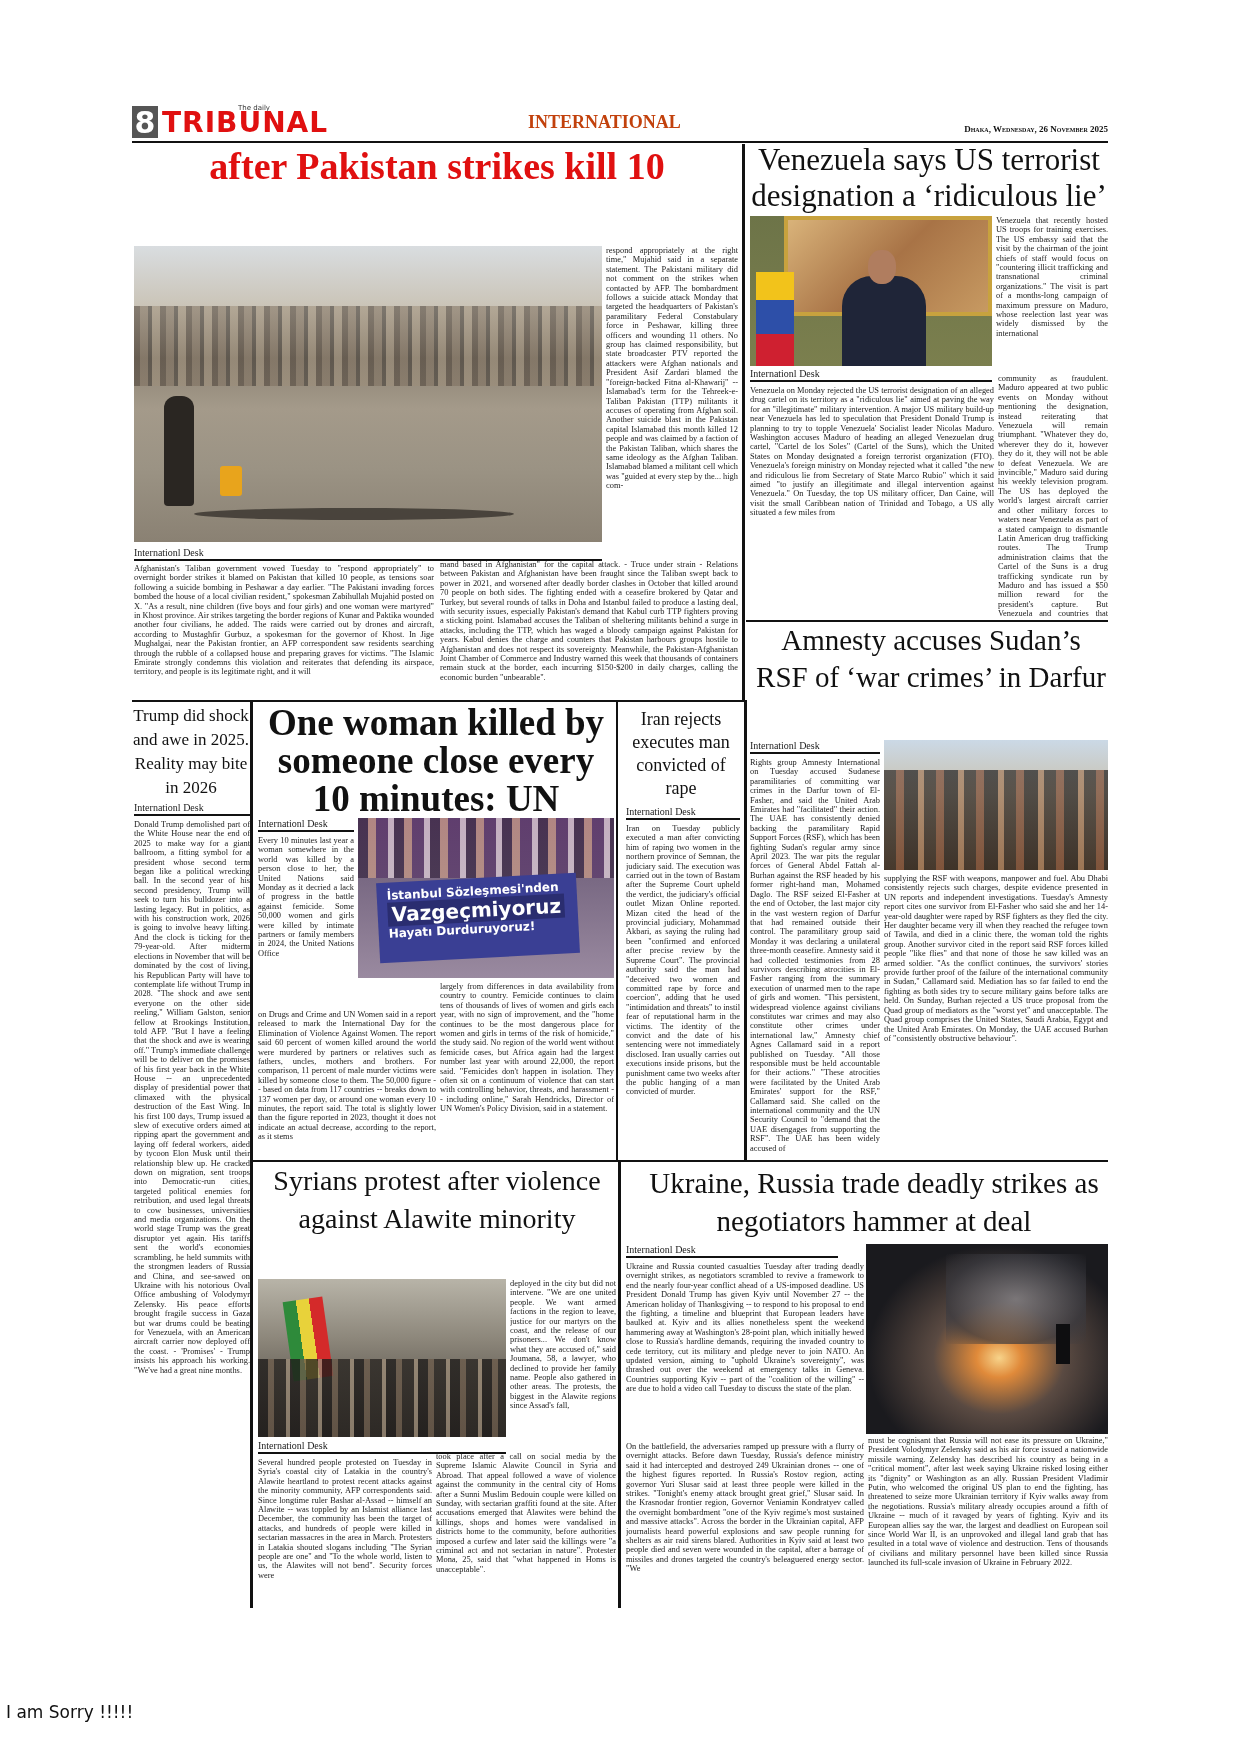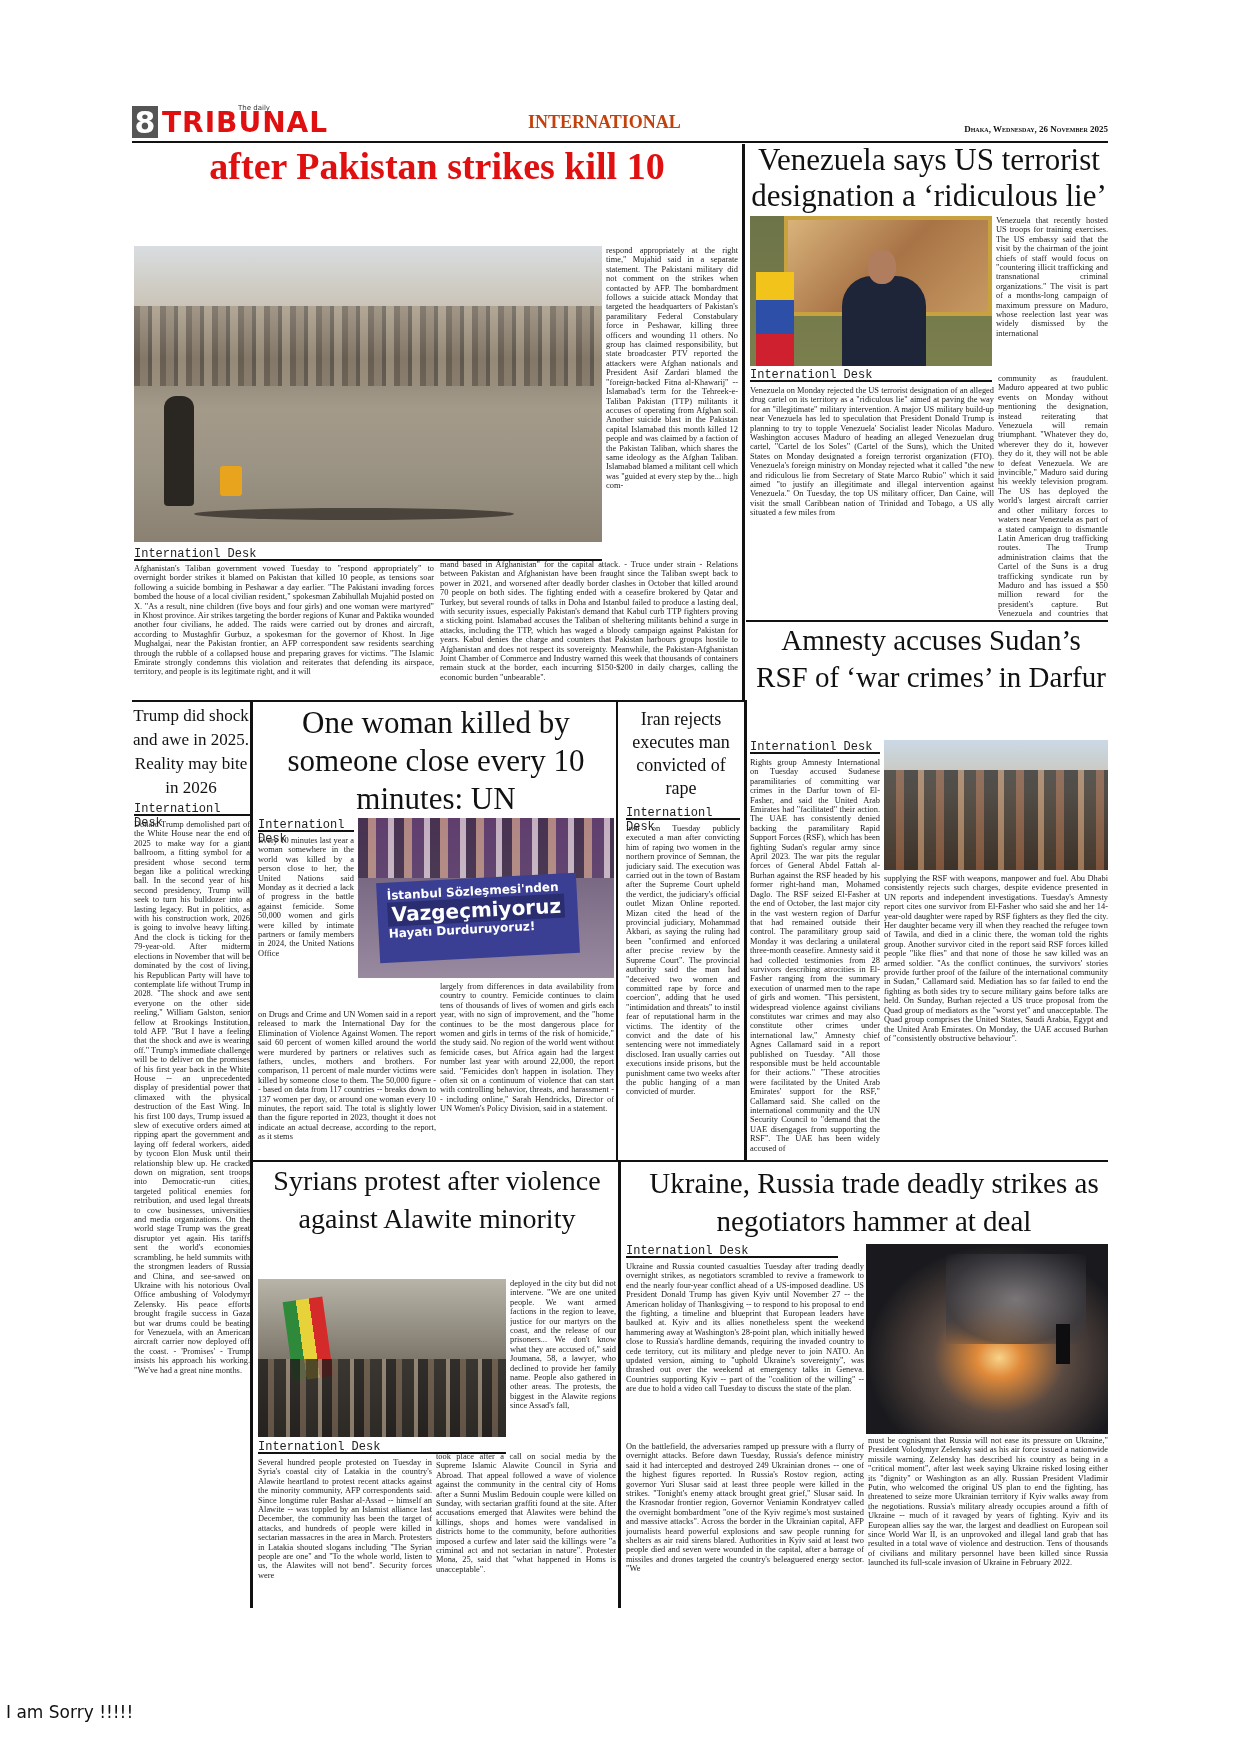--- a/index.html
+++ b/index.html
@@ -1,20 +1,20 @@
 <!DOCTYPE html>
 <html><head>
 <meta charset="utf-8">
 <style>
   * { box-sizing: border-box; margin: 0; padding: 0; }
   html, body { width: 1241px; height: 1754px; background: #ffffff; overflow: hidden; }
   body { position: relative; font-family: "Liberation Serif", serif; color: #111; }
   .abs { position: absolute; }
   .txt { font-family: "Liberation Serif", serif; font-size: 8.4px; line-height: 9.4px; text-align: justify; color: #1a1a1a; overflow: hidden; hyphens: auto; }
-  .desk { font-family: Liberation Mono, monospace; font-size: 12px; color: #222; }
+  .desk { font-family: Liberation Serif, serif; font-size: 10px; color: #222; }
   .deskline { border-bottom: 2px solid #111; }
   .hl { font-family: "Liberation Serif", serif; color: #111; text-align: center; line-height: 1.2; }
   .vline { position: absolute; background: #111; width: 3px; }
   .hline { position: absolute; background: #111; height: 2px; }
   .photo { position: absolute; overflow: hidden; }
   
   .logo8 { background: #555; color: #fff; font-family: "DejaVu Sans", sans-serif; font-weight: bold; font-size: 30px; line-height: 34px; text-align: center; }
   .logoT { color: #e01010; font-family: "DejaVu Sans", sans-serif; font-weight: 900; font-size: 28px; letter-spacing: 1px; }
   .sorry { font-family: "DejaVu Sans", sans-serif; font-size: 17px; color: #111; }
 </style>
@@ -70,21 +70,21 @@
 <div class="abs txt" style="left:884px;top:874px;width:224px;height:284px;">supplying the RSF with weapons, manpower and fuel. Abu Dhabi consistently rejects such charges, despite evidence presented in UN reports and independent investigations. Tuesday's Amnesty report cites one survivor from El-Fasher who said she and her 14-year-old daughter were raped by RSF fighters as they fled the city. Her daughter became very ill when they reached the refugee town of Tawila, and died in a clinic there, the woman told the rights group. Another survivor cited in the report said RSF forces killed people "like flies" and that none of those he saw killed was an armed soldier. "As the conflict continues, the survivors' stories provide further proof of the failure of the international community in Sudan," Callamard said. Mediation has so far failed to end the fighting as both sides try to secure military gains before talks are held. On Sunday, Burhan rejected a US truce proposal from the Quad group of mediators as the "worst yet" and unacceptable. The Quad group comprises the United States, Saudi Arabia, Egypt and the United Arab Emirates. On Monday, the UAE accused Burhan of "consistently obstructive behaviour".</div>
 
 <div class="hline" style="left:132px;top:700px;width:612px;"></div>
 
 <div class="abs hl" style="left:132px;top:704px;width:118px;font-size:17px;line-height:24px;text-align:center;">Trump did shock and awe in 2025. Reality may bite in 2026</div>
 <div class="abs desk deskline" style="left:134px;top:802px;width:116px;height:14px;">Internationl Desk</div>
 <div class="abs txt" style="left:134px;top:820px;width:116px;height:788px;">Donald Trump demolished part of the White House near the end of 2025 to make way for a giant ballroom, a fitting symbol for a president whose second term began like a political wrecking ball. In the second year of his second presidency, Trump will seek to turn his bulldozer into a lasting legacy. But in politics, as with his construction work, 2026 is going to involve heavy lifting. And the clock is ticking for the 79-year-old. After midterm elections in November that will be dominated by the cost of living, his Republican Party will have to contemplate life without Trump in 2028. "The shock and awe sent everyone on the other side reeling," William Galston, senior fellow at Brookings Institution, told AFP. "But I have a feeling that the shock and awe is wearing off." Trump's immediate challenge will be to deliver on the promises of his first year back in the White House -- an unprecedented display of presidential power that climaxed with the physical destruction of the East Wing. In his first 100 days, Trump issued a slew of executive orders aimed at ripping apart the government and laying off federal workers, aided by tycoon Elon Musk until their relationship blew up. He cracked down on migration, sent troops into Democratic-run cities, targeted political enemies for retribution, and used legal threats to cow businesses, universities and media organizations. On the world stage Trump was the great disruptor yet again. His tariffs sent the world's economies scrambling, he held summits with the strongmen leaders of Russia and China, and see-sawed on Ukraine with his notorious Oval Office ambushing of Volodymyr Zelensky. His peace efforts brought fragile success in Gaza but war drums could be beating for Venezuela, with an American aircraft carrier now deployed off the coast. - 'Promises' - Trump insists his approach his working. "We've had a great nine months.</div>
 
 <div class="vline" style="left:250px;top:700px;height:908px;"></div>
 
-<div class="abs hl" style="left:258px;top:704px;width:356px;font-size:31px;line-height:38px;">One woman killed by someone close every 10 minutes: UN</div>
+<div class="abs hl" style="left:258px;top:704px;width:356px;font-size:37px;line-height:38px;font-weight:bold;">One woman killed by someone close every 10 minutes: UN</div>
 <div class="abs desk deskline" style="left:258px;top:818px;width:96px;height:14px;">Internationl Desk</div>
 <div class="abs txt" style="left:258px;top:836px;width:96px;height:172px;">Every 10 minutes last year a woman somewhere in the world was killed by a person close to her, the United Nations said Monday as it decried a lack of progress in the battle against femicide. Some 50,000 women and girls were killed by intimate partners or family members in 2024, the United Nations Office</div>
 <div class="photo" style="left:358px;top:818px;width:256px;height:160px;background:linear-gradient(180deg,#6e4a7a 0%,#7a6a84 40%,#9a8aa0 100%);">
   <div class="abs" style="left:0;top:0;width:256px;height:60px;background:repeating-linear-gradient(90deg,#3b2a44 0 10px,#c79a86 10px 18px,#5b3a6a 18px 30px,#e0d0d8 30px 36px);opacity:0.75;"></div>
   <div class="abs" style="left:20px;top:60px;width:200px;height:80px;background:#3a3f94;transform:rotate(-3deg);padding:6px 10px;">
     <div style="font-family:'DejaVu Sans',sans-serif;font-weight:bold;font-size:12px;color:#fff;white-space:nowrap;">İstanbul Sözleşmesi'nden</div>
     <div style="font-family:'DejaVu Sans',sans-serif;font-weight:bold;font-size:20px;color:#fff;background:#2a2d70;display:inline-block;padding:0 4px;white-space:nowrap;">Vazgeçmiyoruz</div>
     <div style="font-family:'DejaVu Sans',sans-serif;font-weight:bold;font-size:12px;color:#fff;white-space:nowrap;">Hayatı Durduruyoruz!</div>
   </div>
 </div>

